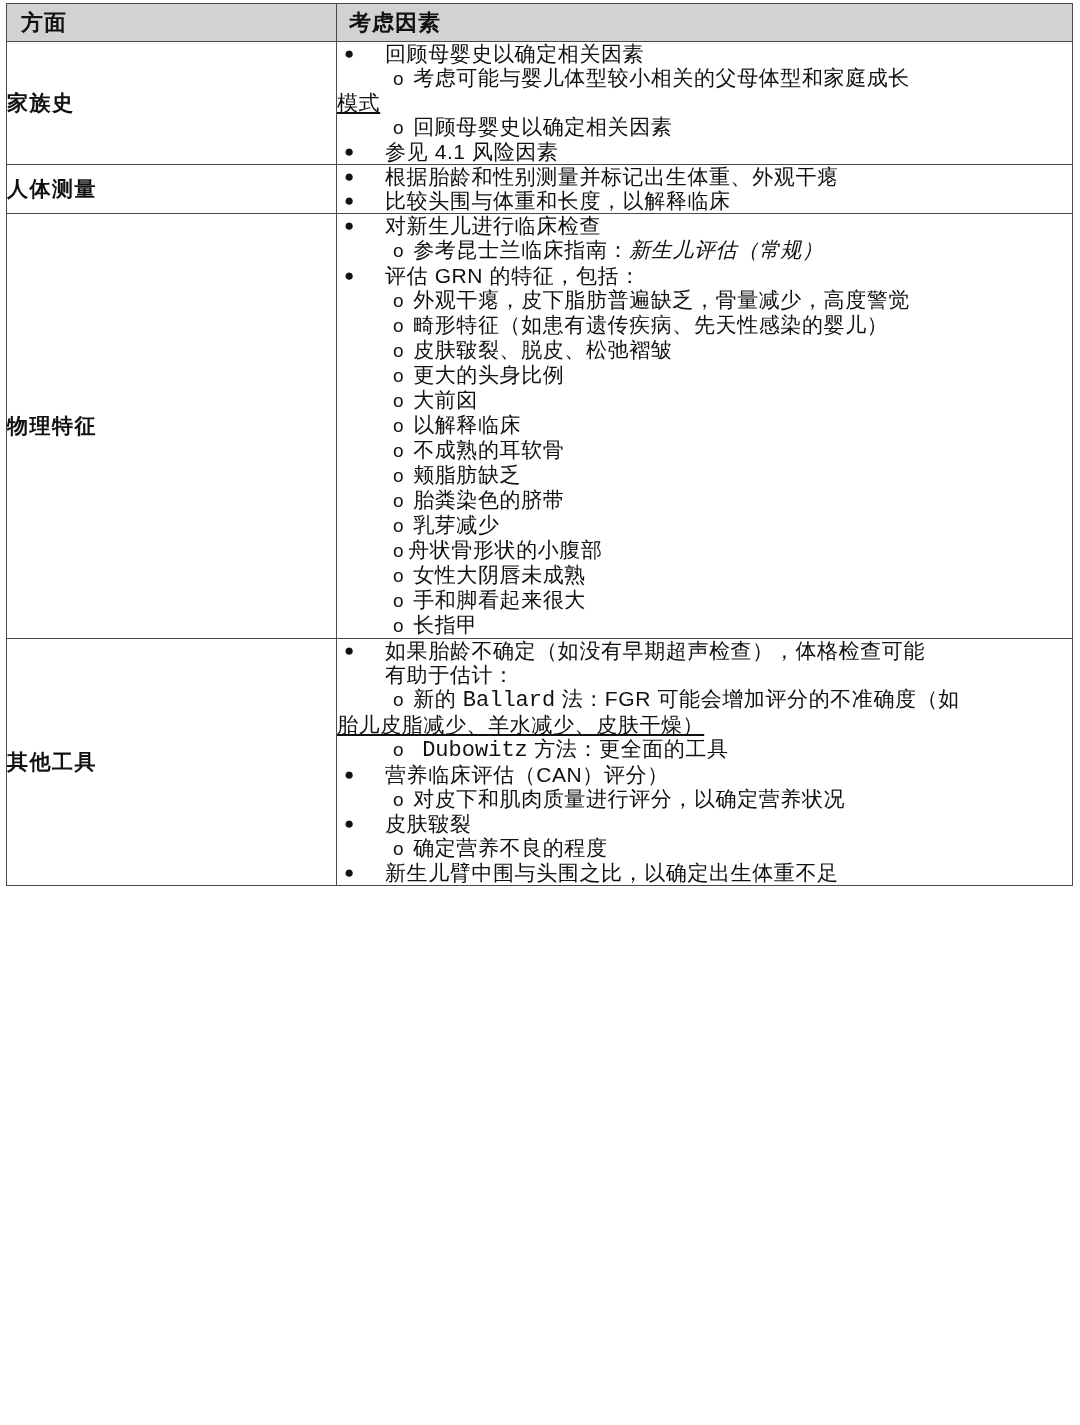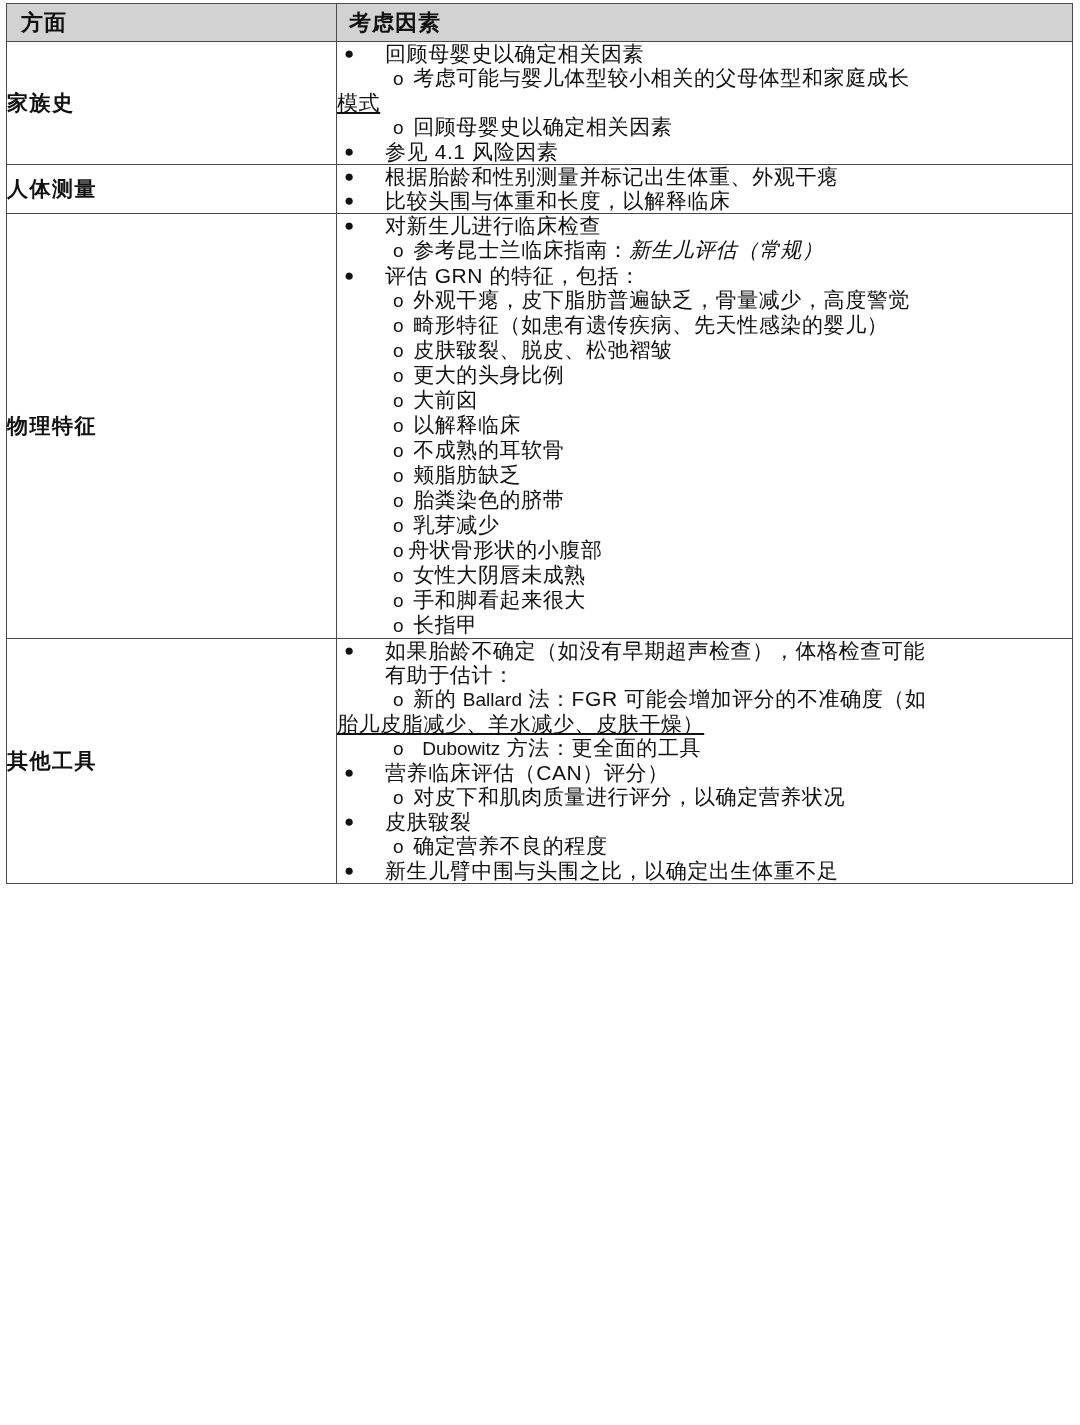--- a/index.html
+++ b/index.html
@@ -99,22 +99,22 @@
   }
   .line.l2 {
     padding-left: 48px;
   }
   .ital {
     font-style: italic;
     font-family: Liberation Mono, monospace;
     font-size: 21px;
   }
   .mono {
-    font-family: Liberation Sans, sans-serif;
-    font-size: 19px;
+    font-family: Liberation Mono, monospace;
+    font-size: 22px;
     letter-spacing: 0px;
   }
 </style>
 </head>
 <body>
 
 <div class="page">
   <table class="doc-table">
     <colgroup>
       <col class="c-aspect">

